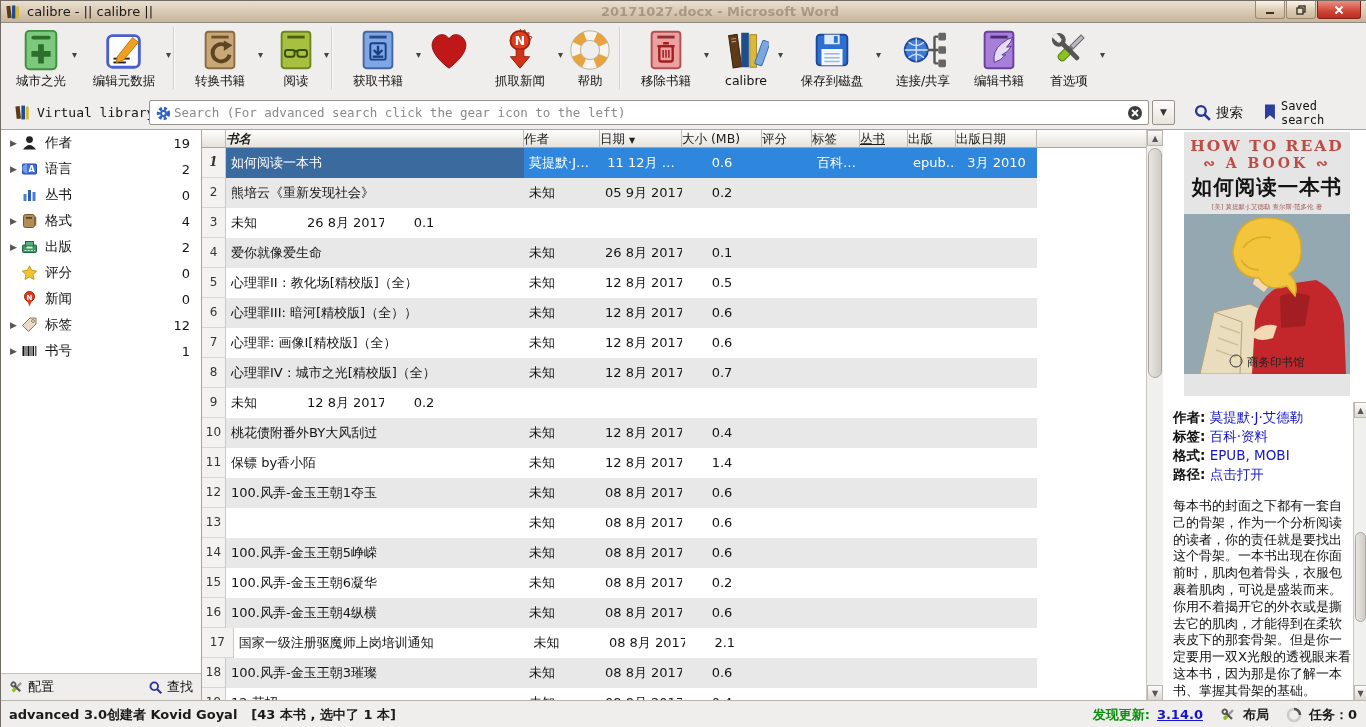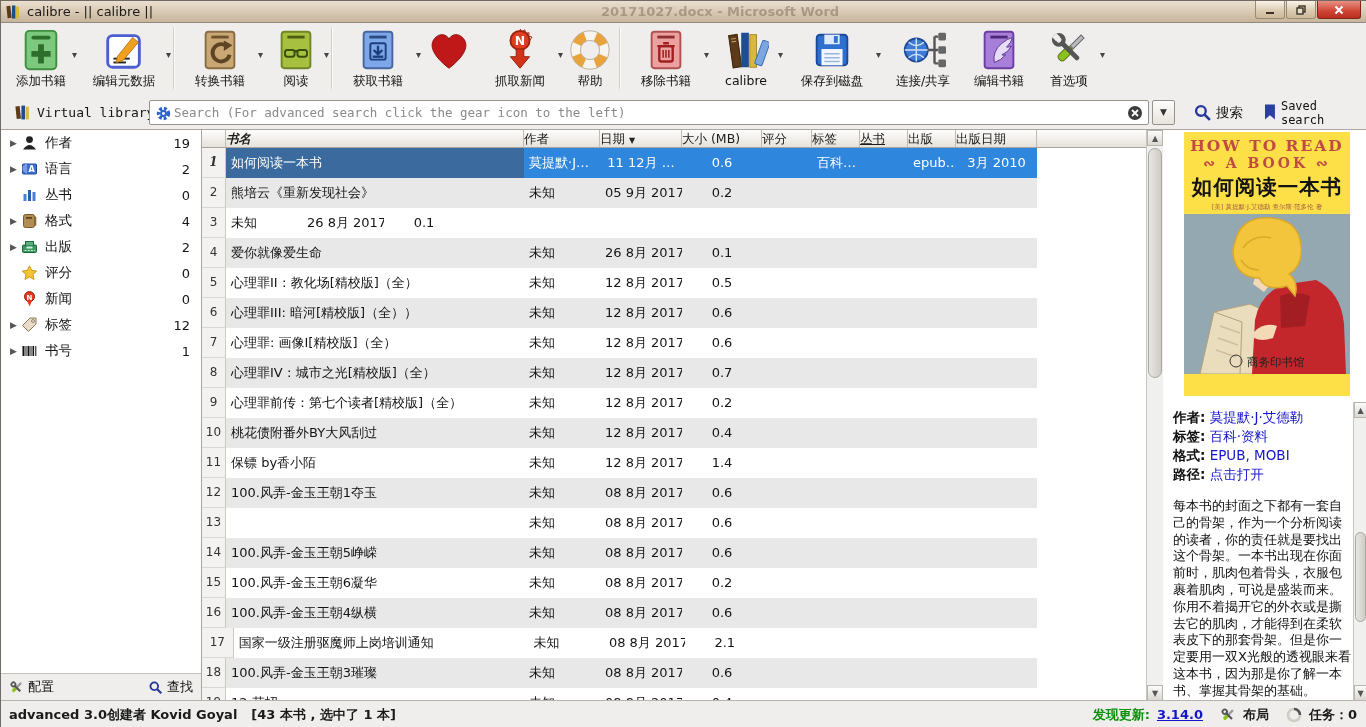--- a/index.html
+++ b/index.html
@@ -91,21 +91,21 @@
   .vscroll { position:absolute; top:0; width:17px; height:571px; background:#f0f0ee; border-left:1px solid #c9c5bf; }
   #t-scroll { left:944px; }
   .sc-btn { position:absolute; left:0; width:16px; height:16px; background:linear-gradient(#fbfbfa,#dcd8d2);
     border:1px solid #b9b5ae; font-size:8px; color:#555; text-align:center; line-height:15px; }
   .sc-up { top:0; } .sc-dn { bottom:0; }
   .sc-thumb { position:absolute; left:1px; width:14px; background:linear-gradient(90deg,#e8e6e2,#cfccc6);
     border:1px solid #aaa69f; border-radius:7px; }
 
   
   #right { position:absolute; left:1162px; top:0; width:204px; height:571px; background:#fff; border-top:1px solid #aaa69f; }
-  #cover { position:absolute; left:21px; top:2px; width:166px; height:264px; background:#fde047; }
+  #cover { position:absolute; left:21px; top:2px; width:166px; height:264px; background:#e5e5e5; }
   #cover .c-l1 { text-align:center; color:#bf4b44; font-size:15.5px; font-weight:bold; letter-spacing:2px;
     font-family:"DejaVu Serif", serif; margin-top:4px; }
   #cover .c-l2 { text-align:center; color:#bf4b44; font-size:14px; font-weight:bold; letter-spacing:3px;
     font-family:"DejaVu Serif", serif; }
   #cover .c-cn { text-align:center; color:#131313; font-size:20.5px; font-weight:bold;
     font-family:"DejaVu Serif", serif; letter-spacing:1px; margin-top:2px; }
   #cover .c-au { text-align:center; color:#a2564e; font-size:6.5px; margin-top:2px; white-space:nowrap; }
   #cover svg { display:block; margin-top:2px; }
   #fields { position:absolute; left:10px; top:278px; width:178px; }
   .field { font-size:13.5px; line-height:19px; white-space:nowrap; }
@@ -161,21 +161,21 @@
   </div>
 
   <div id="toolbar">
       <div class="tb-item" style="width: 72px;">
         <svg class="tbi" viewBox="0 0 48 48">
           <rect x="8" y="4" width="32" height="40" rx="4" fill="#7cc87c" stroke="#3f8f3f" stroke-width="2"></rect>
           <rect x="14" y="9" width="20" height="4" rx="2" fill="#2d6e2d"></rect>
           <path d="M21 18h6v7h7v6h-7v7h-6v-7h-7v-6h7z" fill="#2d6e2d"></path>
         </svg>
         <span class="tb-arrow">▾</span>
-        <div class="tb-label">添加书籍</div>
+        <div class="tb-label">城市之光</div>
       </div>
       <div class="tb-item" style="width: 94px;">
         <svg class="tbi" viewBox="0 0 48 48">
           <rect x="7" y="9" width="33" height="33" rx="5" fill="#fff" stroke="#4a5fd0" stroke-width="3"></rect>
           <path d="M13 33h17" stroke="#222" stroke-width="2"></path>
           <path d="M13 37h13" stroke="#222" stroke-width="2"></path>
           <path d="M17 31 L33 11 l6 5 -16 19 -7 2z" fill="#f0a020" stroke="#b87510"></path>
         </svg>
         <span class="tb-arrow">▾</span>
         <div class="tb-label">编辑元数据</div>
@@ -576,21 +576,20 @@
             <div class="td ac even" style="width: 82px;">12 8月 2017</div>
             <div class="td ac even" style="width: 80px;">0.7</div>
             <div class="td ac even" style="width: 50px;"></div>
             <div class="td ac even" style="width: 48px;"></div>
             <div class="td ac even" style="width: 48px;"></div>
             <div class="td ac even" style="width: 48px;"></div>
             <div class="td ac even" style="width: 81px;"></div>
           </div>
           <div class="tr">
             <div class="td c-num" style="width: 24px;">9</div>
-            <div class="td al odd" style="width: 298px;">心理罪前传：第七个读者[精校版]（全）</div>
             <div class="td al odd" style="width: 76px;">未知</div>
             <div class="td ac odd" style="width: 82px;">12 8月 2017</div>
             <div class="td ac odd" style="width: 80px;">0.2</div>
             <div class="td ac odd" style="width: 50px;"></div>
             <div class="td ac odd" style="width: 48px;"></div>
             <div class="td ac odd" style="width: 48px;"></div>
             <div class="td ac odd" style="width: 48px;"></div>
             <div class="td ac odd" style="width: 81px;"></div>
           </div>
           <div class="tr">

